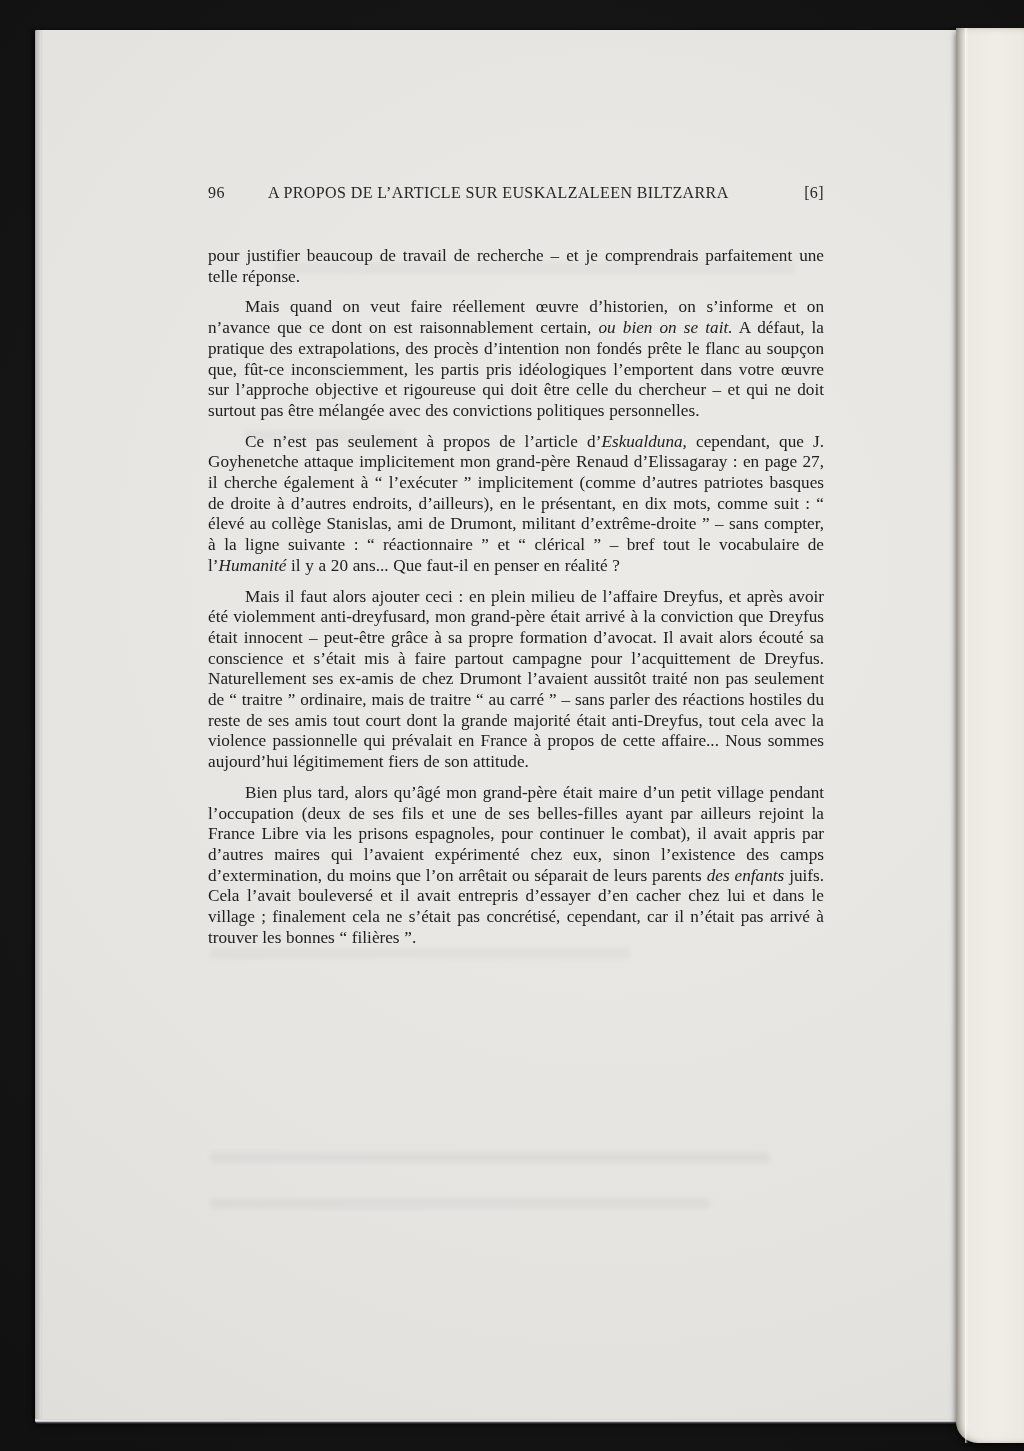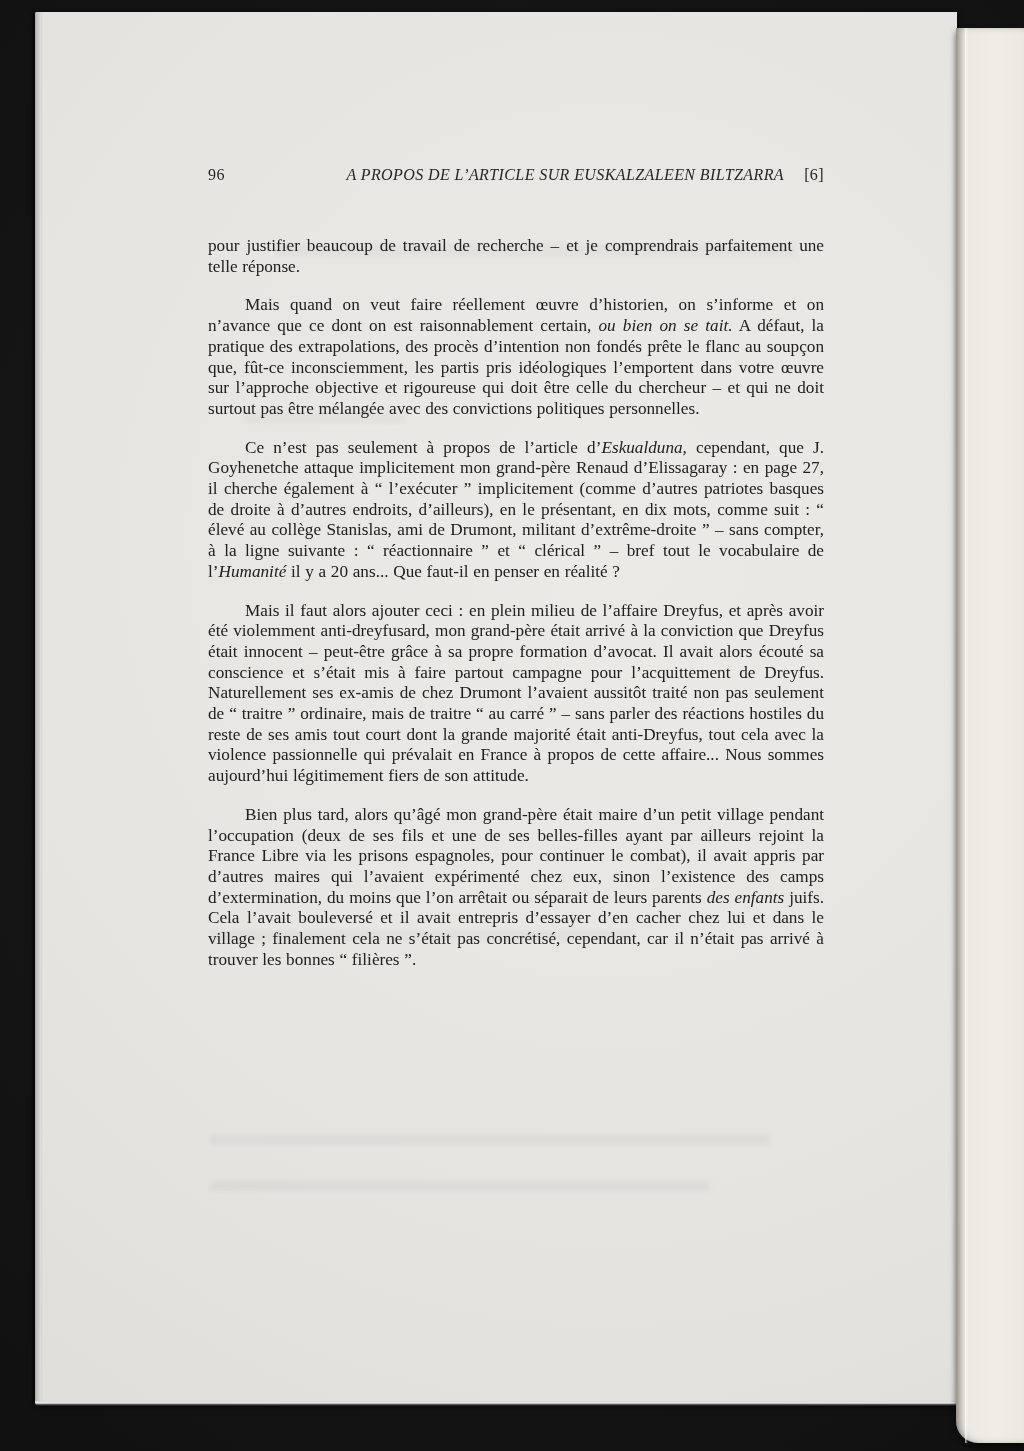--- a/index.html
+++ b/index.html
@@ -8,21 +8,21 @@
     position: relative;
     overflow: hidden;
     background:
       radial-gradient(120% 100% at 50% 45%, #1a1a1a 0%, #131313 55%, #0b0b0b 100%);
     font-family: "Liberation Serif", "DejaVu Serif", serif;
   }
 
   
   .page-main {
     position: absolute;
-    left: 35px; top: 12px;
+    left: 35px; top: 30px;
     width: 922px; height: 1391px;
     background: radial-gradient(130% 90% at 62% 38%, #ebeae6 0%, #e5e4e0 55%, #dcdbd7 100%);
     border-radius: 2px 0 0 4px;
     box-shadow: 0 4px 7px rgba(0,0,0,0.65), -2px 0 3px rgba(0,0,0,0.45);
   }
   
   .edge-stack {
     position: absolute; left: 0; top: 0; bottom: 0; width: 8px;
     border-radius: 2px 0 0 4px;
     background: linear-gradient(to right,
@@ -53,33 +53,33 @@
   
   .running-header {
     position: absolute;
     left: 173px; top: 153px; width: 616px;
     display: flex; align-items: baseline;
     font-size: 16px; line-height: 20px;
     color: #262626;
     letter-spacing: 0.4px;
   }
   .running-header .rh-left  { min-width: 60px; text-align: left; }
-  .running-header .rh-title { flex: 1; text-align: right; font-style: italic; }
+  .running-header .rh-title { flex: 1; text-align: left; }
   .running-header .rh-right { min-width: 40px; text-align: right; }
 
   .page-body {
     position: absolute;
     left: 173px; top: 206px; width: 616px;
     font-size: 17.2px; line-height: 20.7px;
     color: #202020;
     text-align: justify;
     hyphens: auto; -webkit-hyphens: auto;
     word-spacing: 0.4px;
   }
-  .para { margin: 18px 0 6px 0; text-indent: 37px; }
+  .para { margin: 10px 0 6px 0; text-indent: 37px; }
   .para.no-indent { text-indent: 0; }
   .para i { font-style: italic; }
 
   
   .bleed { position: absolute; background: #8e8d96; opacity: 0.07; filter: blur(2px); border-radius: 2px; }
   .bleed.b1 { left: 240px; top: 232px; width: 520px; height: 12px; }
   .bleed.b2 { left: 210px; top: 400px; width: 160px; height: 11px; }
   .bleed.b3 { left: 175px; top: 918px; width: 420px; height: 11px; }
   .bleed.b4 { left: 175px; top: 1122px; width: 560px; height: 11px; opacity: 0.09; }
   .bleed.b5 { left: 175px; top: 1168px; width: 500px; height: 11px; opacity: 0.09; }

